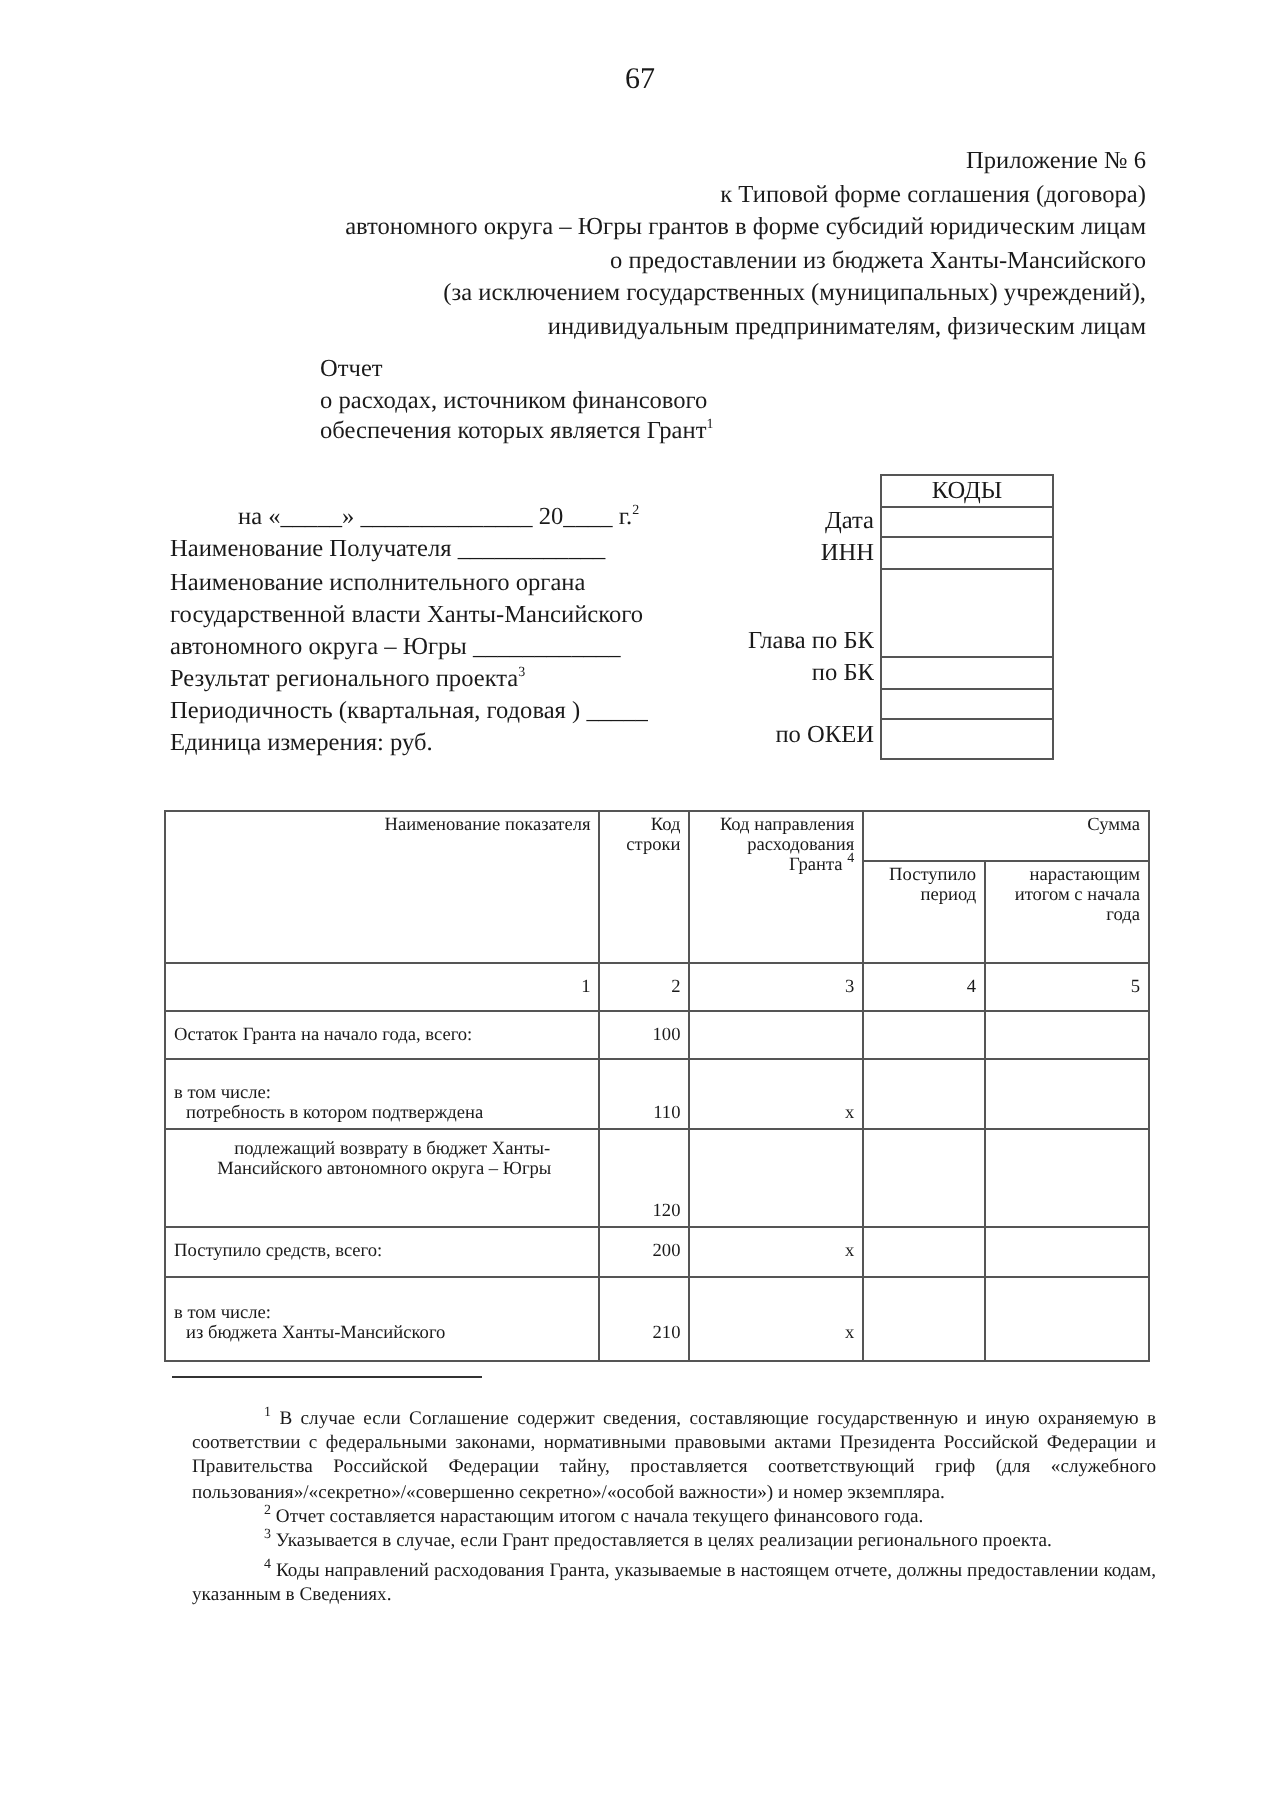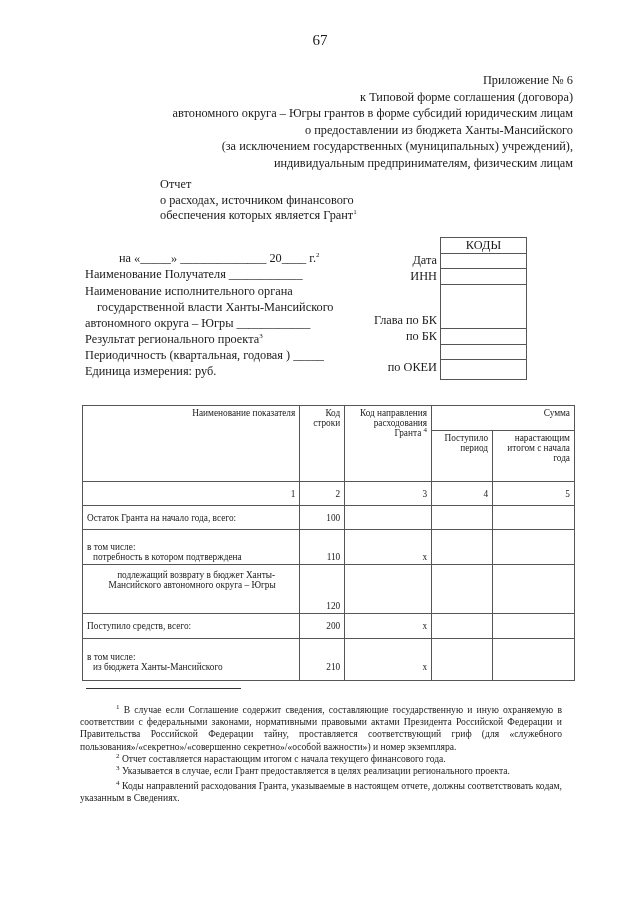--- a/index.html
+++ b/index.html
@@ -15,21 +15,21 @@
   .codes-box { left:440px; top:237px; width:85px; height:141px; border:1px solid #555; }
   .codes-box .cell { border-bottom:1px solid #555; box-sizing:border-box; }
   .codes-box .cell:last-child { border-bottom:none; }
   .codes-head { text-align:center; font-size:12.3px; line-height:15px; height:16px; }
   table.main { position:absolute; left:82px; top:405px; width:493px; border-collapse:collapse; font-size:9.3px; }
   table.main td { border:1px solid #555; padding:2px 4px; vertical-align:top; }
   .c { text-align:right; }
   .vb { vertical-align:bottom !important; }
   .vm { vertical-align:middle !important; }
   .fnline { left:86px; top:688px; width:155px; border-top:1px solid #333; }
-  .fn { left:80px; width:482px; font-size:9.6px; line-height:12.2px; text-align:justify; }
+  .fn { left:96px; width:482px; font-size:9.6px; line-height:12.2px; text-align:justify; }
   .fn p { margin:0; text-indent:36px; }
 </style>
 </head>
 <body>
 
 <div class="abs pagenum">67</div>
 
 <div class="abs appendix">
   <div>Приложение № 6</div>
   <div>к Типовой форме соглашения (договора)</div>
@@ -41,21 +41,21 @@
 
 <div class="abs title">
   <div>Отчет</div>
   <div>о расходах, источником финансового</div>
   <div><span>обеспечения которых является Грант</span><sup>1</sup></div>
 </div>
 
 <div class="abs lf" style="top:250px; left:119px;"><span>на «_____» ______________ 20____ г.</span><sup>2</sup></div>
 <div class="abs lf" style="top:266px;">Наименование Получателя ____________</div>
 <div class="abs lf" style="top:283px;">Наименование исполнительного органа</div>
-<div class="abs lf" style="top:299px;margin-left:12px;">государственной власти Ханты-Мансийского</div>
+<div class="abs lf" style="top:299px;">государственной власти Ханты-Мансийского</div>
 <div class="abs lf" style="top:315px;">автономного округа – Югры ____________</div>
 <div class="abs lf" style="top:331px;"><span>Результат регионального проекта</span><sup>3</sup></div>
 <div class="abs lf" style="top:347px;">Периодичность (квартальная, годовая ) _____</div>
 <div class="abs lf" style="top:363px;">Единица измерения: руб.</div>
 
 <div class="abs codes-labels" style="top:253px;">Дата</div>
 <div class="abs codes-labels" style="top:269px;">ИНН</div>
 <div class="abs codes-labels" style="top:313px;">Глава по БК</div>
 <div class="abs codes-labels" style="top:329px;">по БК</div>
 <div class="abs codes-labels" style="top:360px;">по ОКЕИ</div>
@@ -142,14 +142,14 @@
   </tr>
 </tbody>
   </table>
 
 <div class="abs fnline"></div>
 
 <div class="abs fn" style="top:704px;">
   <p><sup>1</sup> <span>В случае если Соглашение содержит сведения, составляющие государственную и иную охраняемую в соответствии с федеральными законами, нормативными правовыми актами Президента Российской Федерации и Правительства Российской Федерации тайну, проставляется соответствующий гриф (для «служебного пользования»/«секретно»/«совершенно секретно»/«особой важности») и номер экземпляра.</span></p>
   <p><sup>2</sup> <span>Отчет составляется нарастающим итогом с начала текущего финансового года.</span></p>
   <p><sup>3</sup> <span>Указывается в случае, если Грант предоставляется в целях реализации регионального проекта.</span></p>
-  <p style="margin-top:3px;"><sup>4</sup> <span>Коды направлений расходования Гранта, указываемые в настоящем отчете, должны соответствовать кодам, указанным в Сведениях.</span></p>
+  <p style="margin-top:3px;"><sup>4</sup> <span>Коды направлений расходования Гранта, указываемые в настоящем отчете, должны предоставлении кодам, указанным в Сведениях.</span></p>
 </div>
 
 </body></html>

